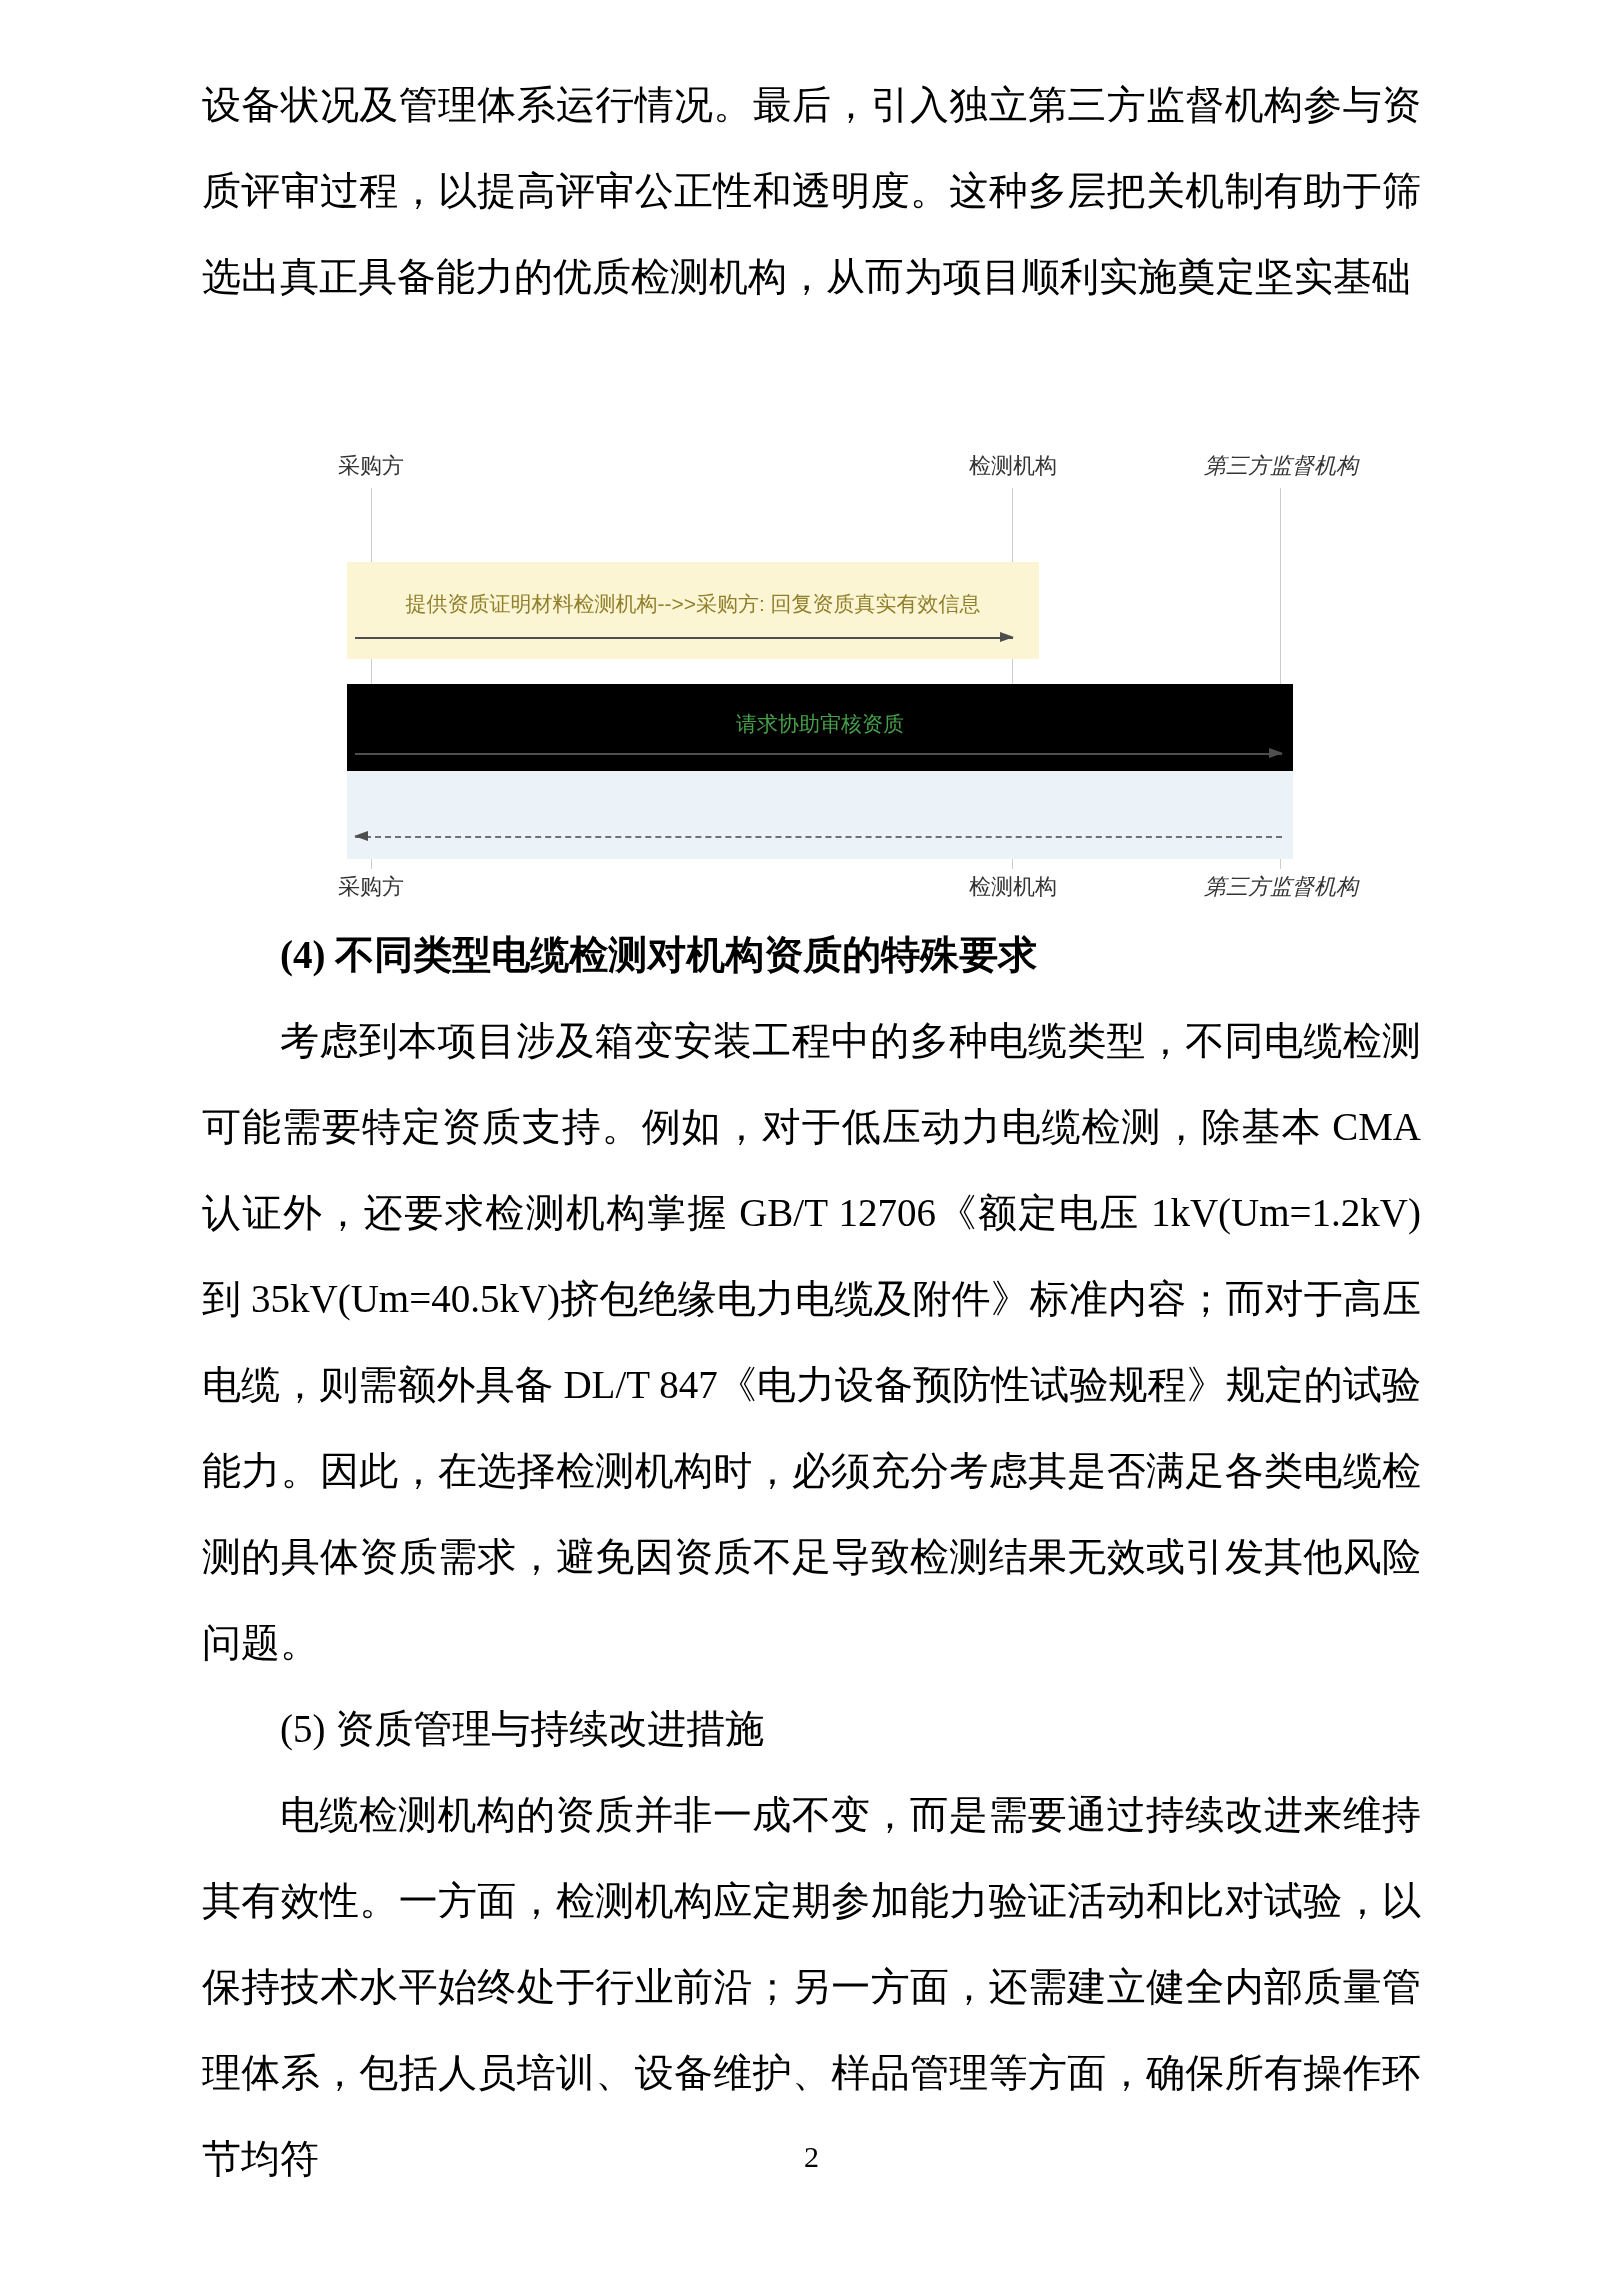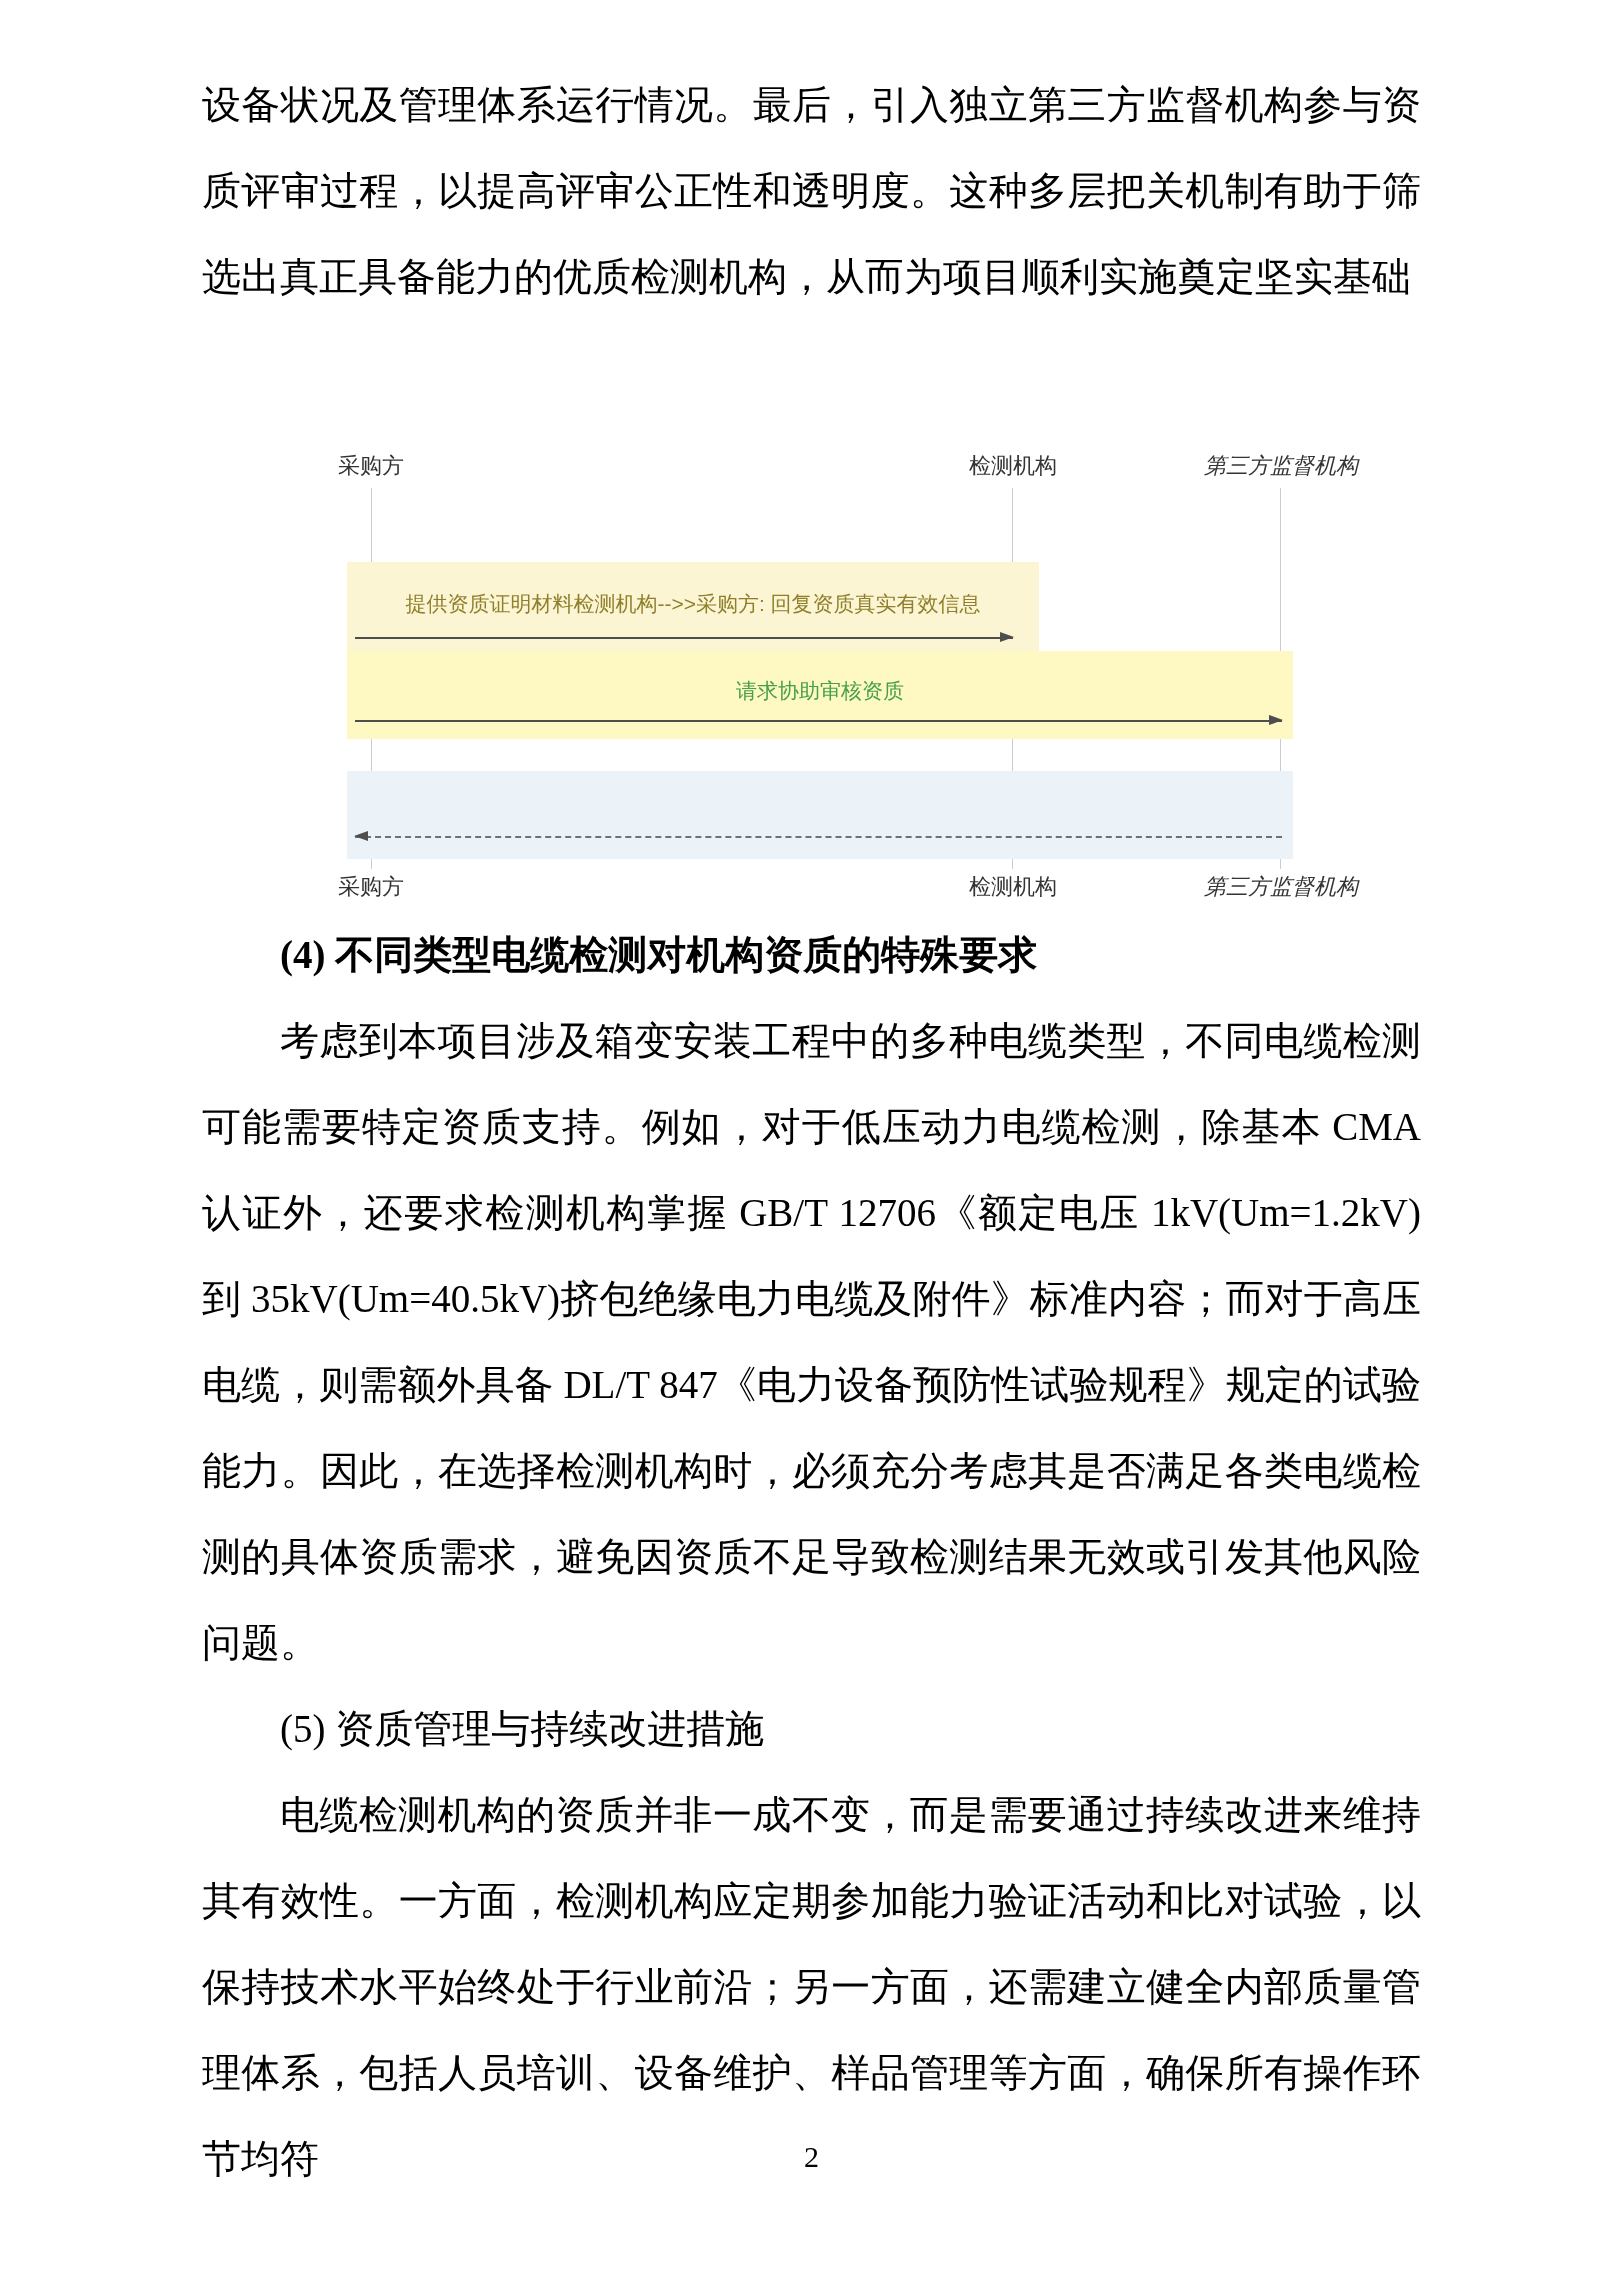--- a/index.html
+++ b/index.html
@@ -51,21 +51,21 @@
     top: 44px;
     height: 381px;
     width: 1.3px;
     background: #cccccc;
   }
   .l1 { left: 169px; }
   .l2 { left: 810px; }
   .l3 { left: 1078px; }
   .band { position: absolute; left: 145px; margin-top: 32px; }
   .band.yellow { top: 86px; width: 692px; height: 97px; background: #fcf5d4; }
-  .band.green  { top: 175px; width: 946px; height: 88px; background: #fef9c3; }
+  .band.green  { top: 208px; width: 946px; height: 88px; background: #000000; }
   .band.blue   { top: 295px; width: 946px; height: 88px; background: #ebf2f8; }
   .band-label {
     position: absolute;
     width: 100%;
     text-align: center;
     font-size: 21px;
     white-space: nowrap;
   }
   .yellow .band-label { top: 27.5px; color: #8f7f2b; }
   .green  .band-label { top: 26px; color: #46a049; }

